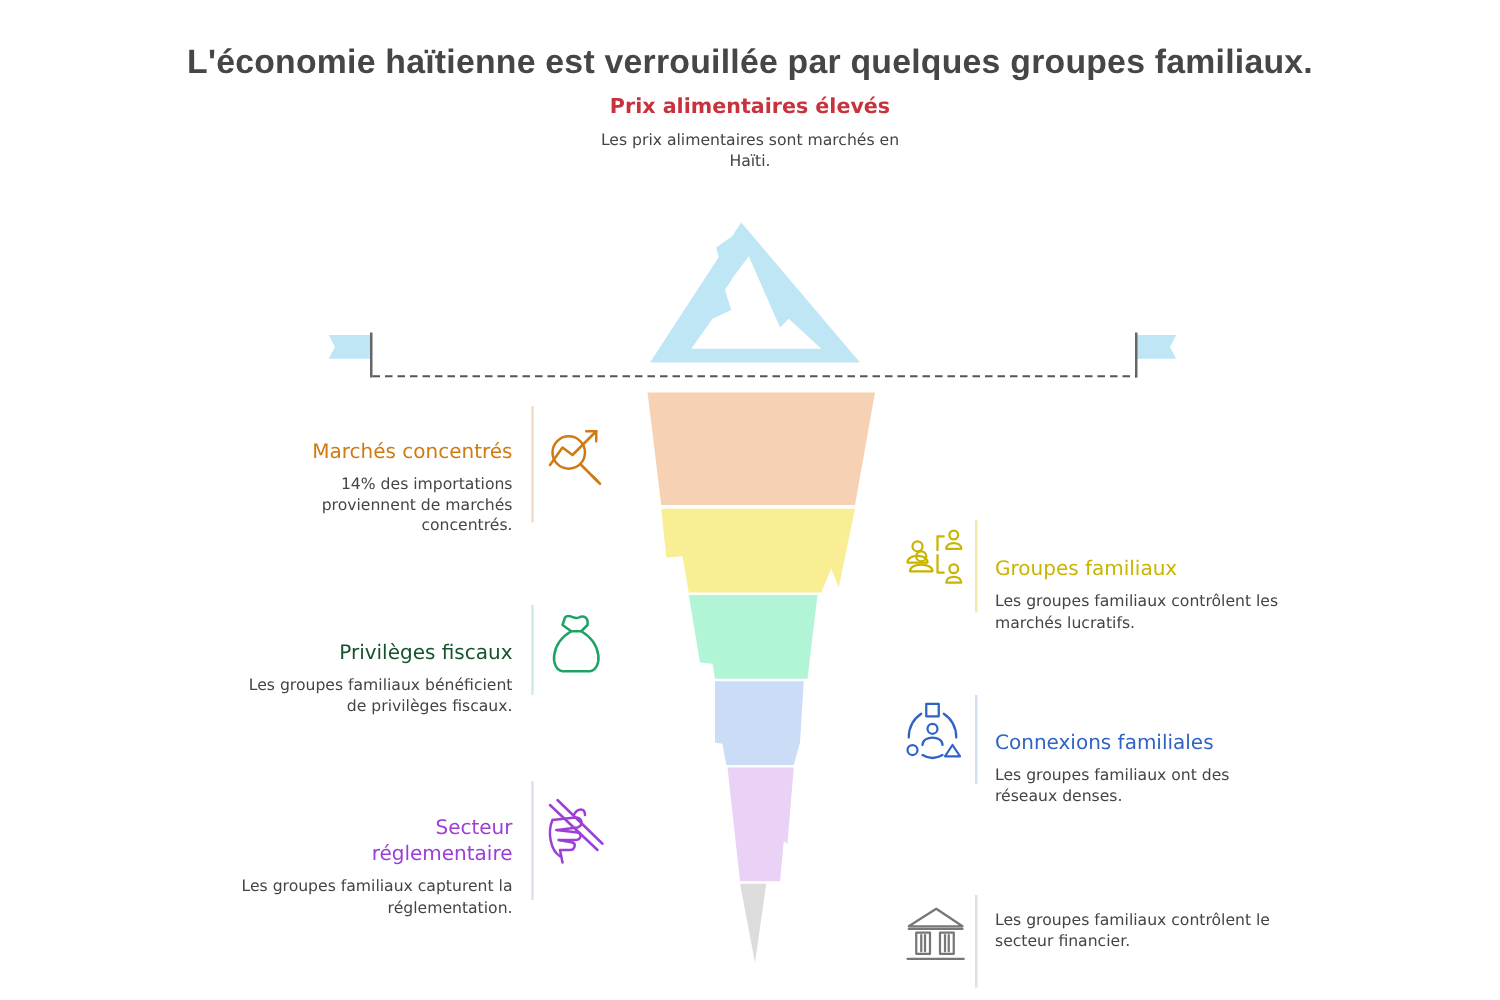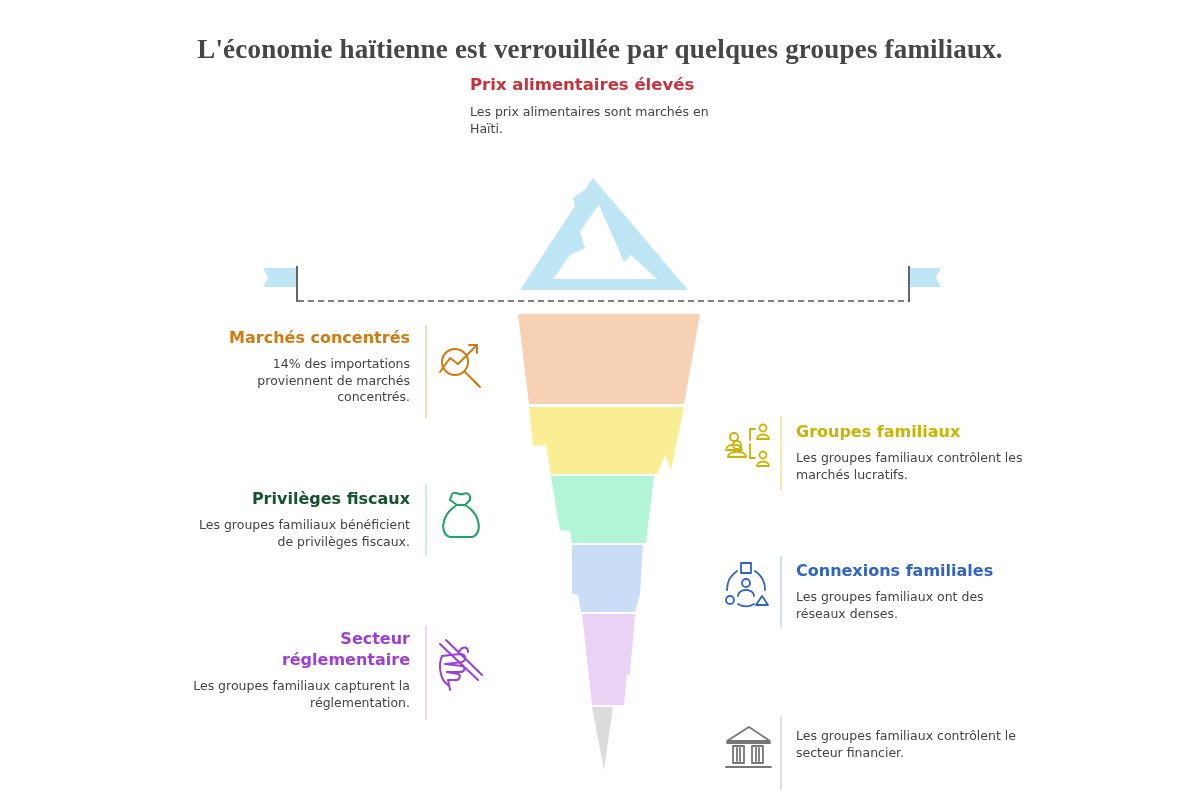--- a/index.html
+++ b/index.html
@@ -14,31 +14,32 @@
       overflow: hidden;
       font-family: "DejaVu Sans", sans-serif;
       color: #444444;
     }
     .title {
       position: absolute;
       left: 0;
       top: 34px;
       width: 1200px;
       text-align: center;
-      font-family: Liberation Serif, serif;
+      font-family: Liberation Sans, sans-serif;
       font-weight: bold;
       font-size: 27px;
       letter-spacing: 0.2px;
       color: #464646;
     }
     .top-block {
       position: absolute;
       left: 470px;
       top: 74px;
       width: 260px;
+      text-align: center;
     }
     .top-block .heading {
       font-weight: bold;
       font-size: 16.5px;
       line-height: 21px;
       color: #c8323c;
     }
     .top-block .desc {
       margin-top: 8px;
       font-size: 12.5px;
@@ -47,23 +48,24 @@
     }
     svg.graphic {
       position: absolute;
       left: 0;
       top: 0;
     }
     .item {
       position: absolute;
     }
     .item .heading {
-      font-weight: bold;
+      font-weight: normal;
       font-size: 16px;
       line-height: 21px;
+      margin-top: 23px;
     }
     .item .desc {
       margin-top: 8px;
       font-size: 12.5px;
       line-height: 16.5px;
       color: #444;
     }
     .left-item {
       text-align: right;
       width: 230px;

